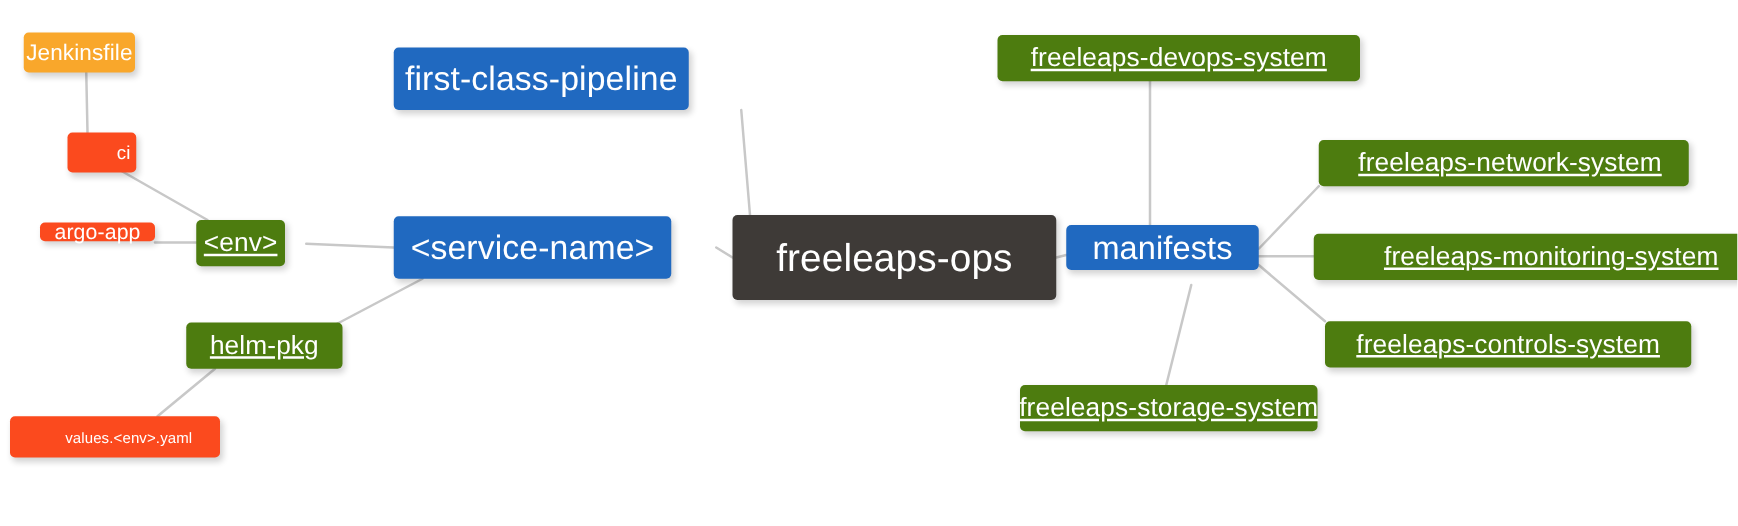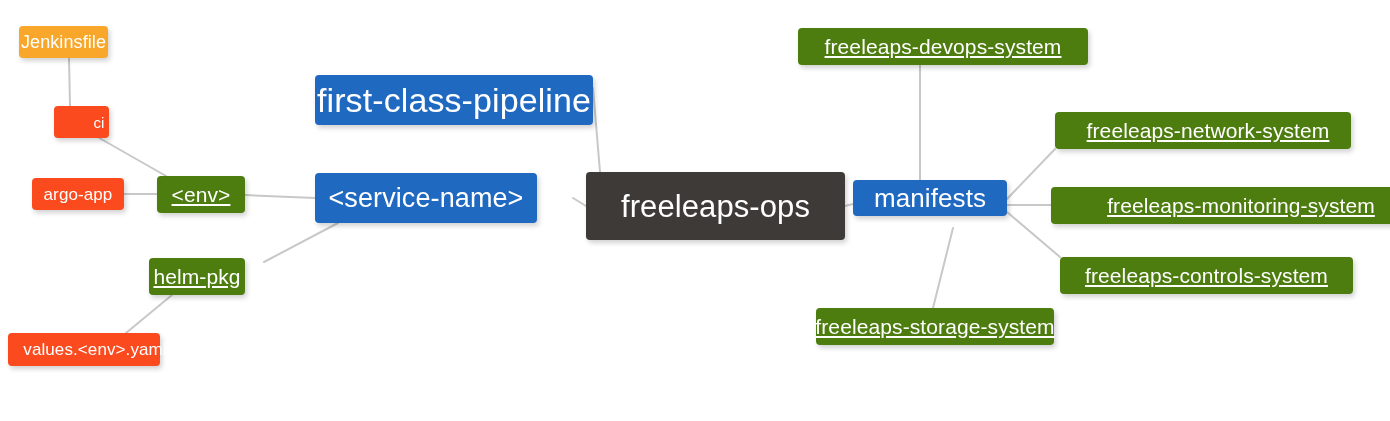--- a/index.html
+++ b/index.html
@@ -76,27 +76,27 @@
       <line x1="172" y1="295" x2="126" y2="333" stroke="#c8c8c8" stroke-width="2" stroke-linecap="round"></line>
       <line x1="920" y1="180" x2="920" y2="65" stroke="#c8c8c8" stroke-width="2" stroke-linecap="round"></line>
       <line x1="1007" y1="199" x2="1055" y2="149" stroke="#c8c8c8" stroke-width="2" stroke-linecap="round"></line>
       <line x1="1007" y1="205" x2="1051" y2="205" stroke="#c8c8c8" stroke-width="2" stroke-linecap="round"></line>
       <line x1="1007" y1="212" x2="1060" y2="257" stroke="#c8c8c8" stroke-width="2" stroke-linecap="round"></line>
       <line x1="953" y1="228" x2="933" y2="308" stroke="#c8c8c8" stroke-width="2" stroke-linecap="round"></line>
     </svg>
   <div id="node-layer">
       <div class="node root" style="left: 586px; top: 172px; width: 259px; height: 68px; font-size: 31px;">freeleaps-ops</div>
       <div class="node blue" style="left: 315px; top: 173px; width: 222px; height: 50px; font-size: 27px;">&lt;service-name&gt;</div>
-      <div class="node blue" style="left: 315px; top: 38px; width: 278px; height: 50px; font-size: 34px; margin-top: 37px;">first-class-pipeline</div>
+      <div class="node blue" style="left: 315px; top: 38px; width: 236px; height: 50px; font-size: 27px;">first-class-pipeline</div>
       <div class="node blue" style="left: 853px; top: 180px; width: 154px; height: 36px; font-size: 26px;">manifests</div>
-      <div class="node green" style="left: 157px; top: 176px; width: 88px; height: 37px; font-size: 21px;">&lt;env&gt;</div>
-      <div class="node green" style="left: 149px; top: 258px; width: 96px; height: 37px; font-size: 21px;">helm-pkg</div>
+      <div class="node green" style="left: 157px; top: 176px; width: 71px; height: 37px; font-size: 21px;">&lt;env&gt;</div>
+      <div class="node green" style="left: 149px; top: 258px; width: 125px; height: 37px; font-size: 21px;">helm-pkg</div>
       <div class="node orange" style="left: 19px; top: 26px; width: 89px; height: 32px; font-size: 18px;">Jenkinsfile</div>
       <div class="node red" style="left: 54px; top: 106px; width: 33px; height: 32px; font-size: 15px; padding-left: 45px;">ci</div>
-      <div class="node red" style="left: 32px; top: 178px; width: 92px; height: 32px; font-size: 17px;">argo-app</div>
-      <div class="node red" style="left: 8px; top: 333px; width: 152px; height: 33px; font-size: 17px; padding-left: 32px;">values.&lt;env&gt;.yaml</div>
+      <div class="node red" style="left: 32px; top: 178px; width: 92px; height: 15px; font-size: 17px;">argo-app</div>
+      <div class="node red" style="left: 8px; top: 333px; width: 168px; height: 33px; font-size: 12px; padding-left: 32px;">values.&lt;env&gt;.yaml</div>
       <div class="node green" style="left: 798px; top: 28px; width: 290px; height: 37px; font-size: 21px;">freeleaps-devops-system</div>
       <div class="node green" style="left: 1055px; top: 112px; width: 296px; height: 37px; font-size: 21px; padding-left: 20px;">freeleaps-network-system</div>
       <div class="node green" style="left: 1051px; top: 187px; width: 380px; height: 37px; font-size: 21px;">freeleaps-monitoring-system</div>
       <div class="node green" style="left: 1060px; top: 257px; width: 293px; height: 37px; font-size: 21px;">freeleaps-controls-system</div>
       <div class="node green" style="left: 816px; top: 308px; width: 238px; height: 37px; font-size: 21px;">freeleaps-storage-system</div>
     </div>
 </div>
 
 </body></html>

